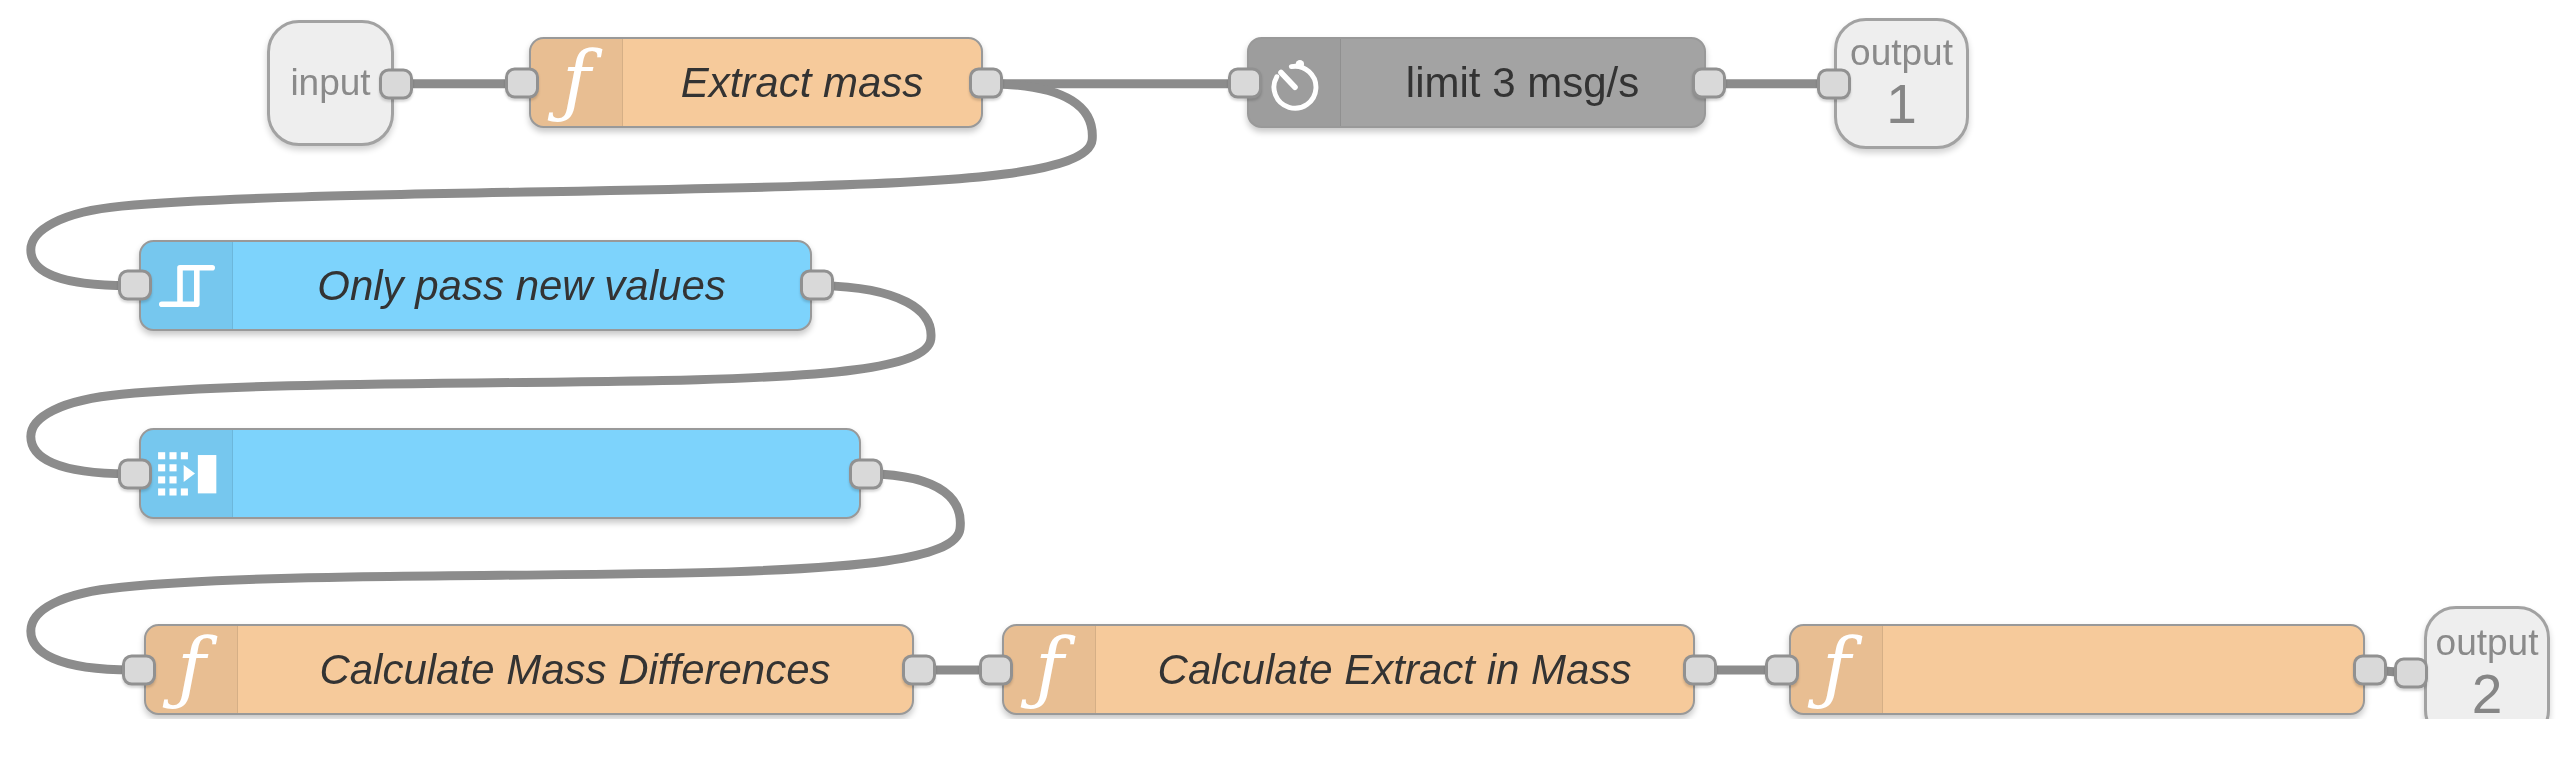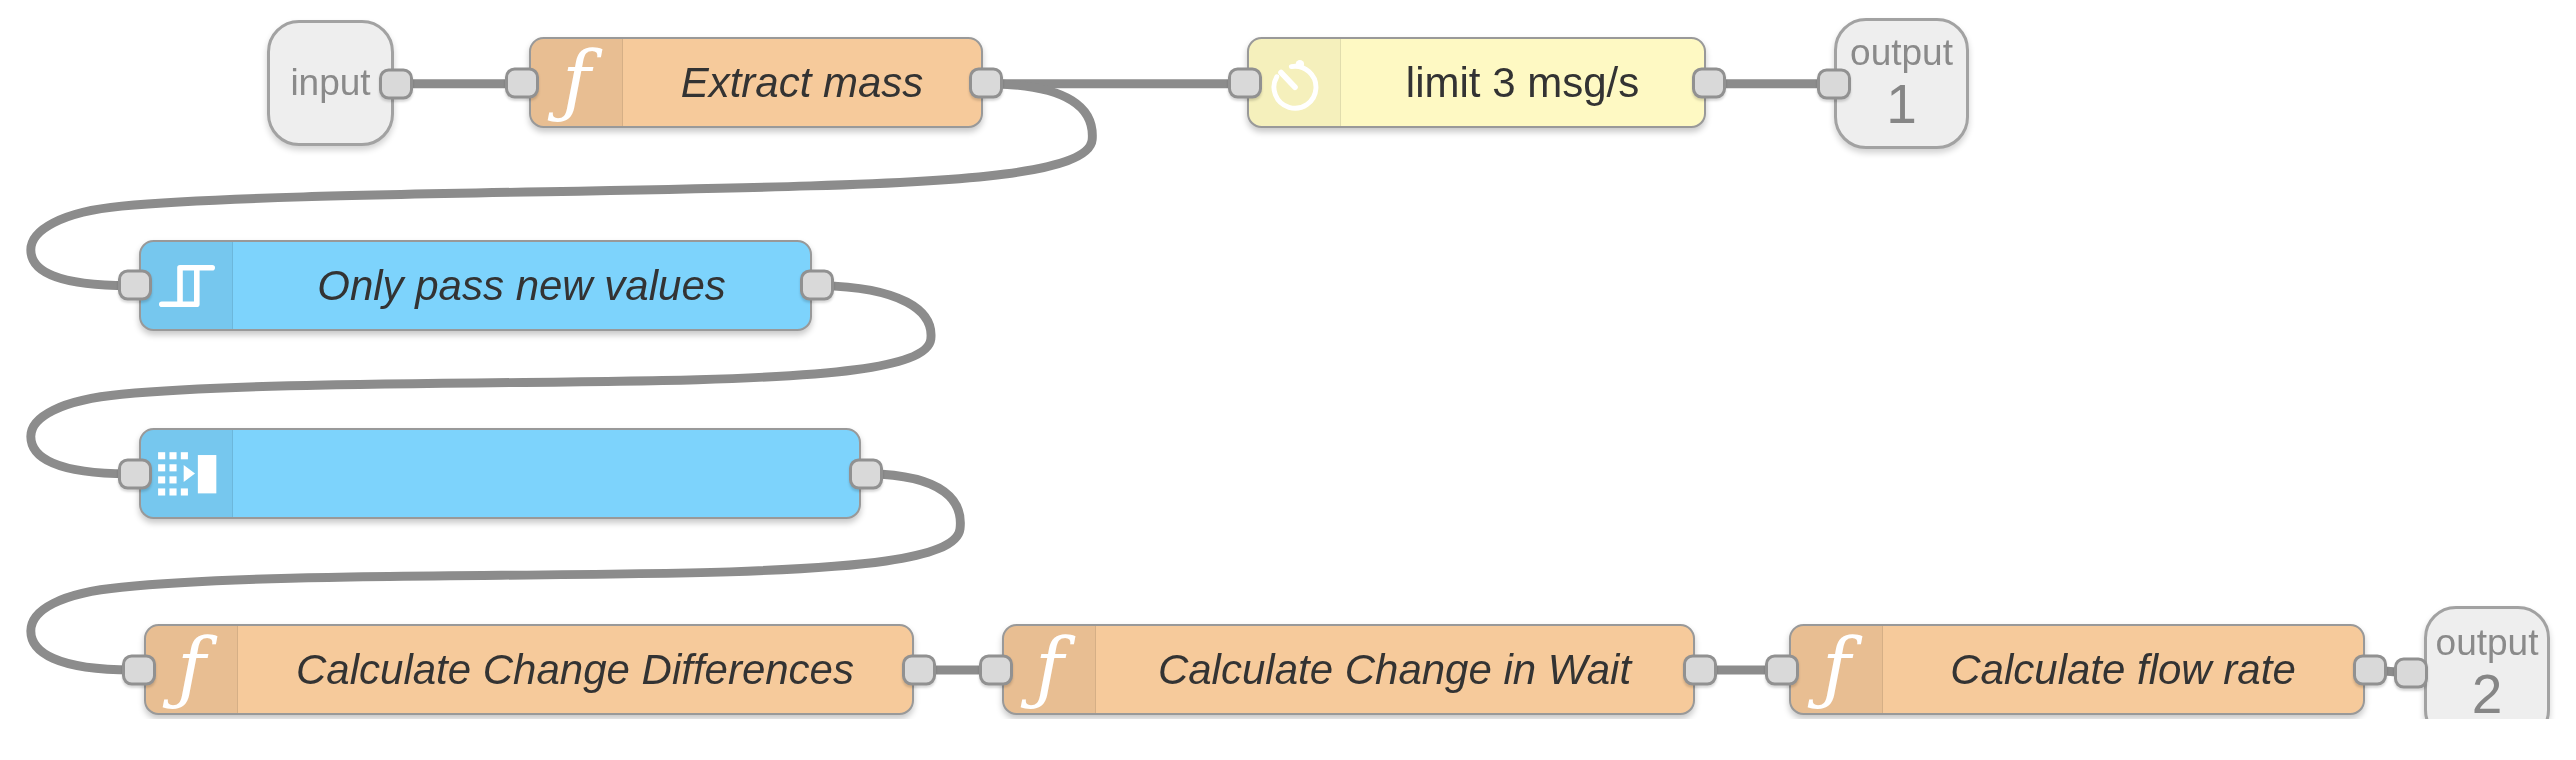--- a/index.html
+++ b/index.html
@@ -17,21 +17,21 @@
   .node{
     position:absolute;z-index:2;
     display:flex;align-items:stretch;
     box-sizing:border-box;
     border:2.4px solid #999999;
     border-radius:14.6px;
     box-shadow:0 4px 6.5px rgba(0,0,0,0.22);
     overflow:hidden;
   }
   .node-func{background:#f6ca9b;}
-  .node-delay{background:#fef9c3;}
+  .node-delay{background:#a3a3a3;}
   .node-olive{background:#ded express5f;} 
   .node-olive{background:#7dd3fc;}
   .icon-region{
     width:91px;flex:0 0 91px;
     display:flex;align-items:center;justify-content:center;
     background:rgba(0,0,0,0.055);
     border-right:1.6px solid rgba(0,0,0,0.08);
   }
   .label-region{
     flex:1;display:flex;align-items:center;justify-content:center;
@@ -150,39 +150,36 @@
         </g>
       </svg>
     </div>
   </div>
 
   <div class="node node-func" style="left:144px;top:624px;width:770px;height:91px;">
     <div class="icon-region">
         <span class="ficon">ƒ</span>
       </div>
     <div class="label-region">
-        <span class="node-label">Calculate Change Differences</span>
+        <span class="node-label">Calculate Mass Differences</span>
       </div>
   </div>
 
   <div class="node node-func" style="left:1002px;top:624px;width:693px;height:91px;">
     <div class="icon-region">
         <span class="ficon">ƒ</span>
       </div>
     <div class="label-region">
-        <span class="node-label">Calculate Change in Wait</span>
+        <span class="node-label">Calculate Extract in Mass</span>
       </div>
   </div>
 
   <div class="node node-func" style="left:1789px;top:624px;width:576px;height:91px;">
     <div class="icon-region">
         <span class="ficon">ƒ</span>
-      </div>
-    <div class="label-region">
-        <span class="node-label">Calculate flow rate</span>
       </div>
   </div>
 
   <div class="io-node" style="left:2424px;top:606px;width:126px;height:136px;">
     <span class="io-label">output</span>
     <span class="io-number">2</span>
   </div>
 
   <div class="port" style="left:396px;top:84px;"></div>
   <div class="port" style="left:522px;top:83px;"></div>

